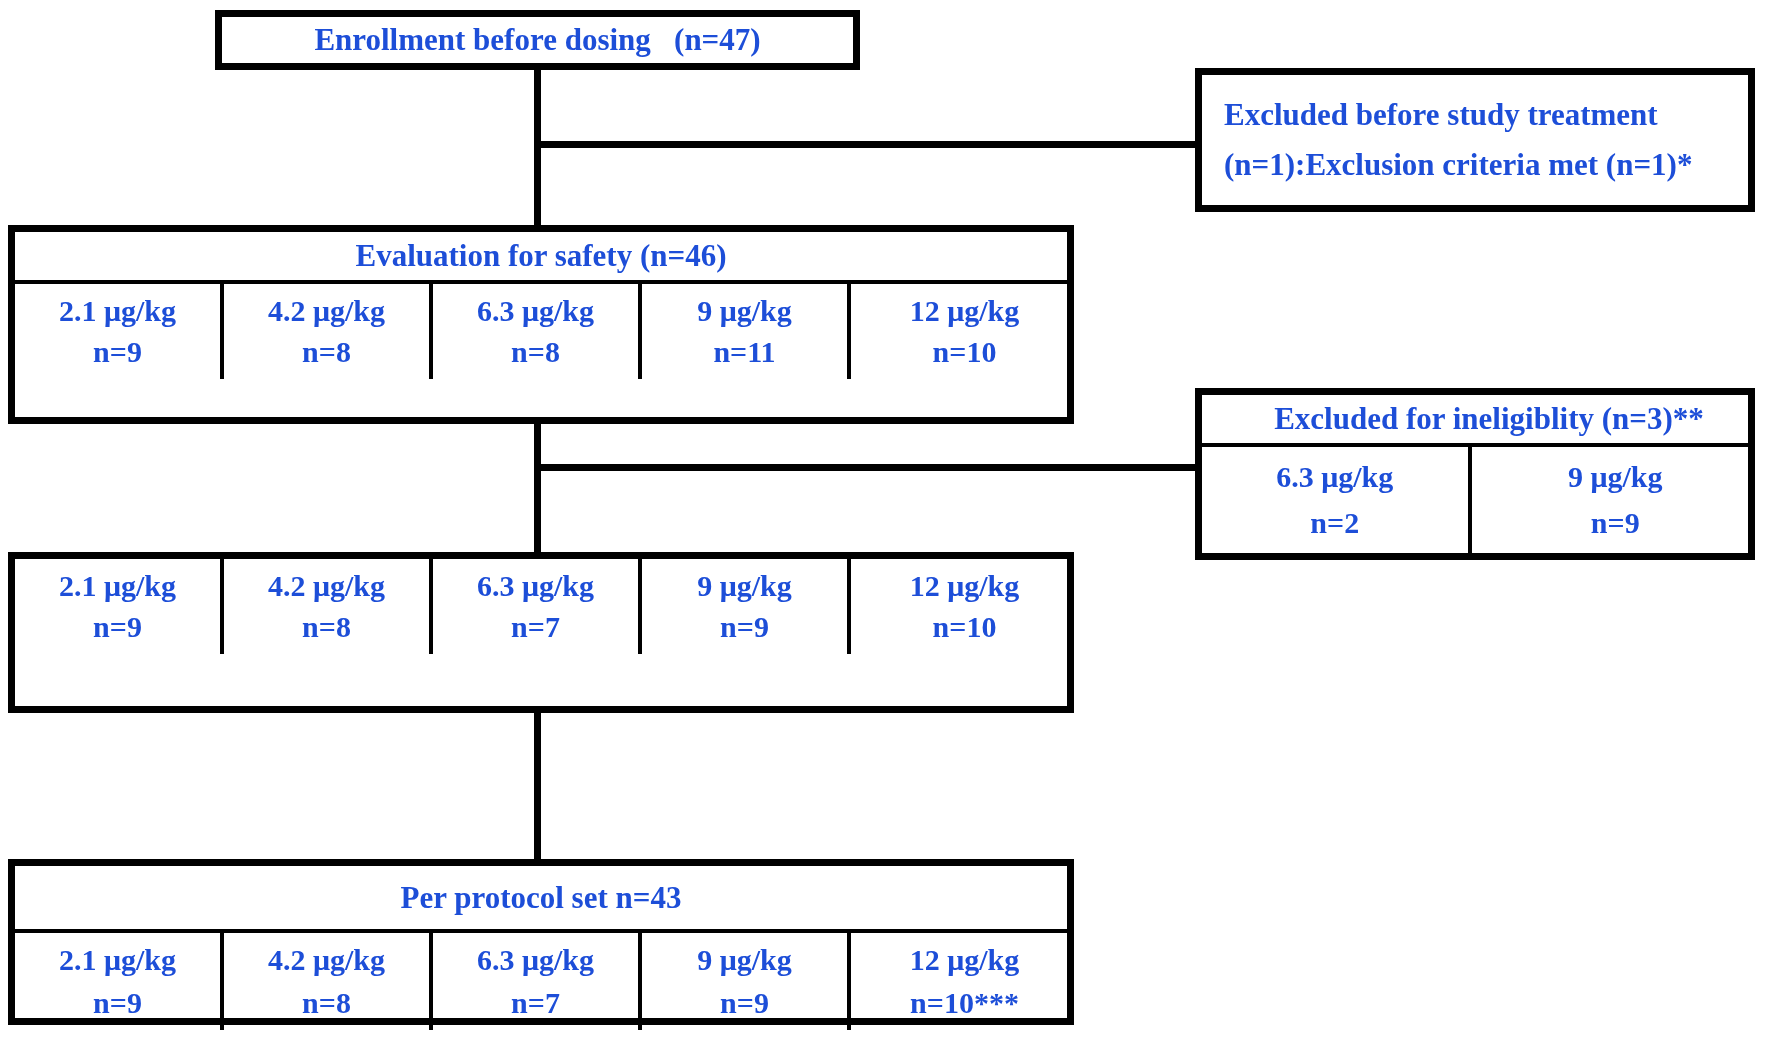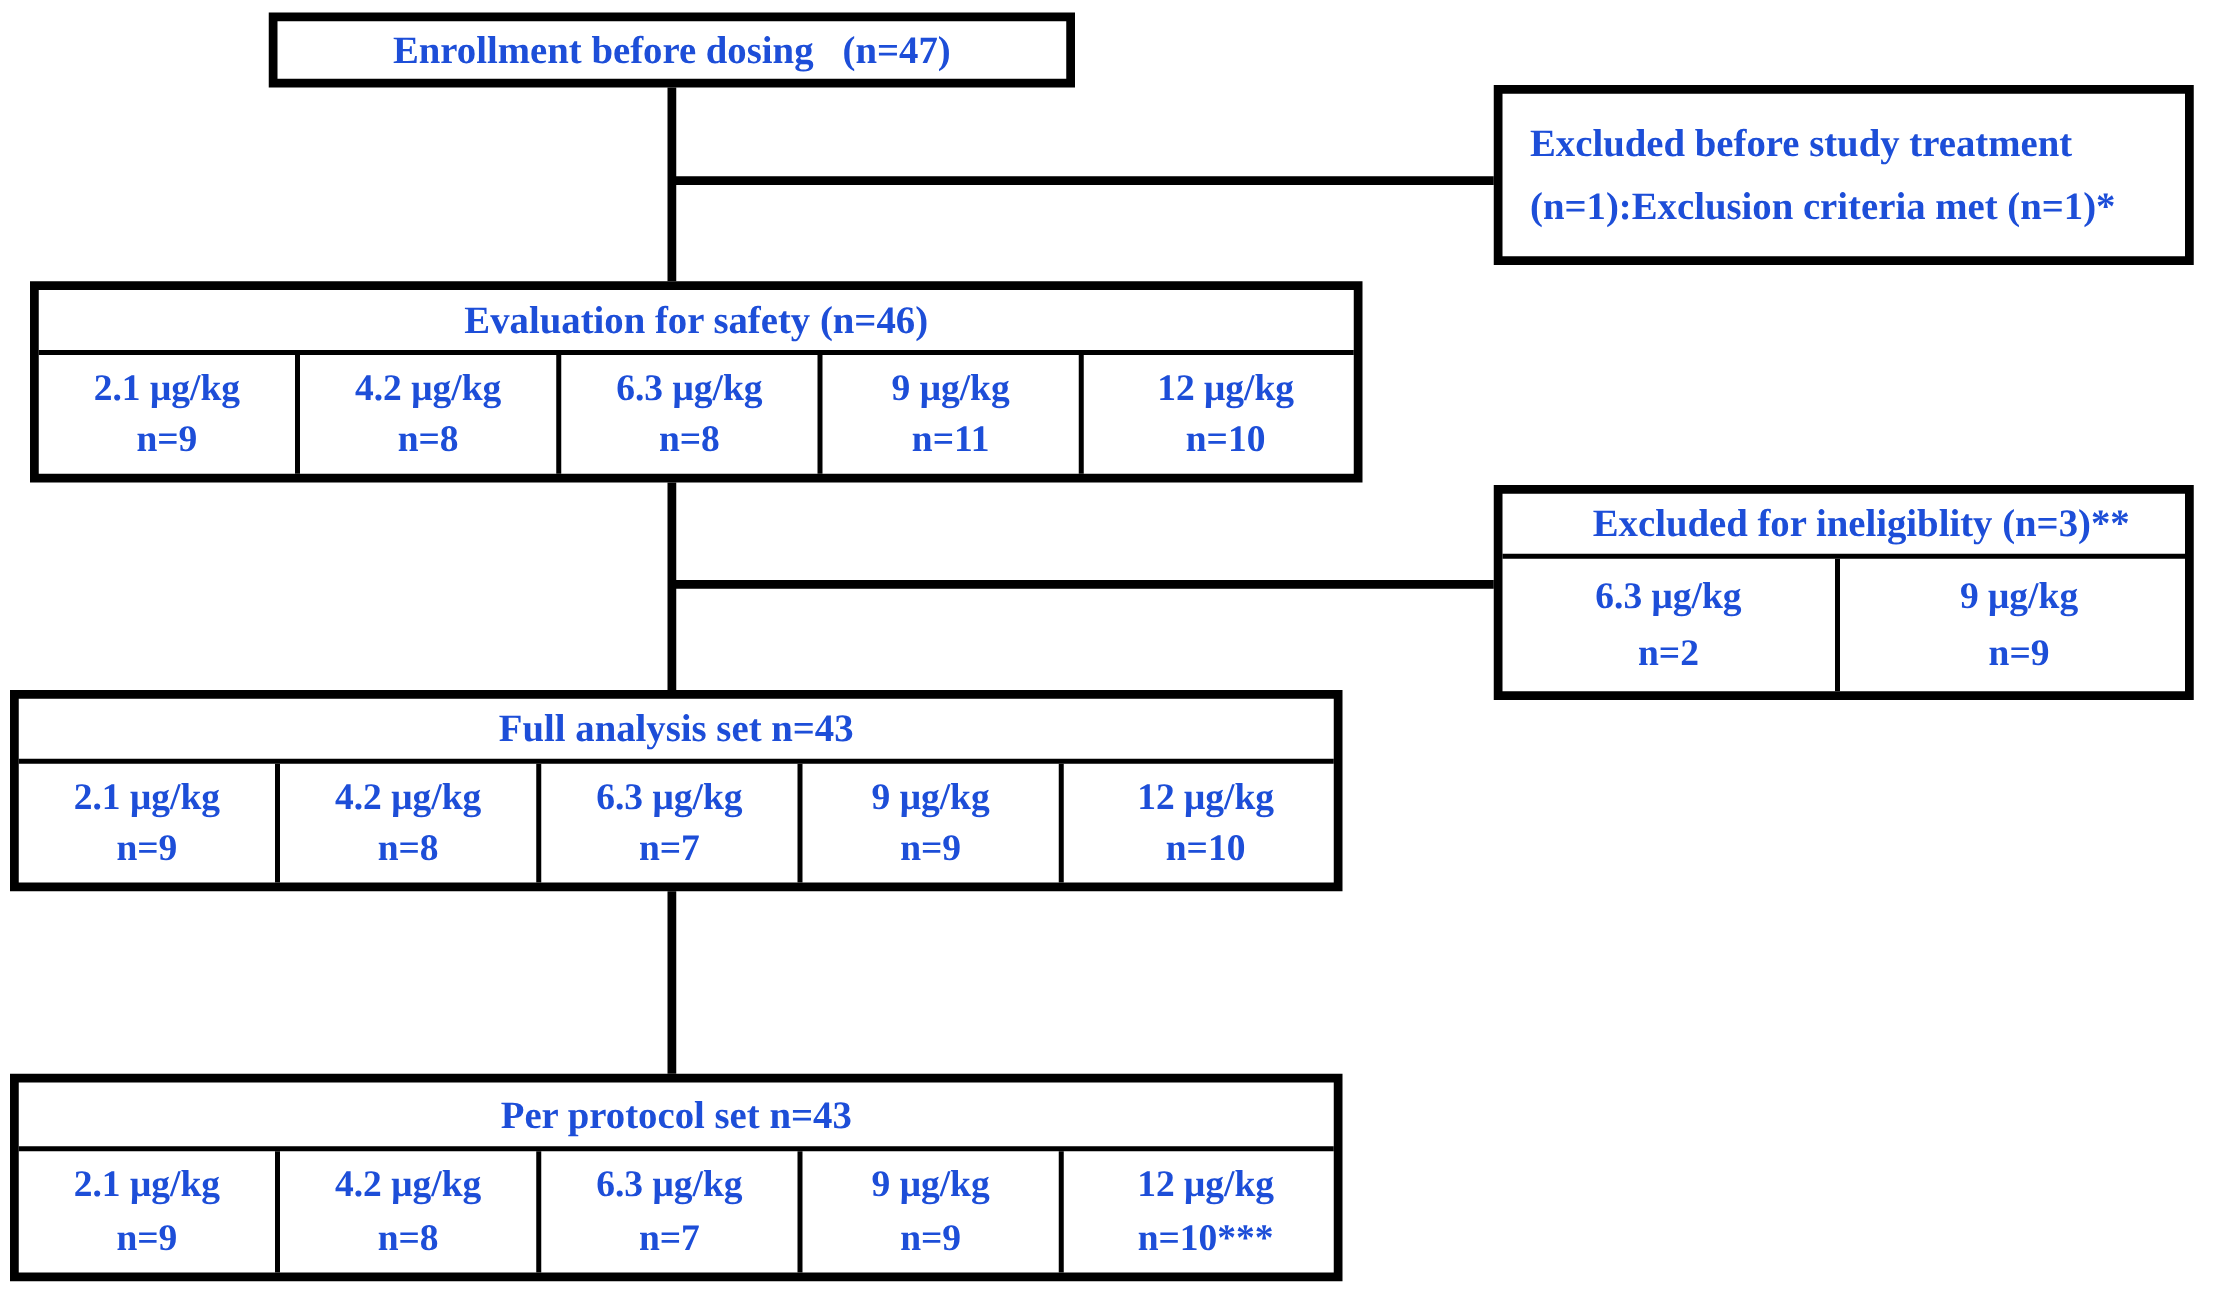--- a/index.html
+++ b/index.html
@@ -84,21 +84,21 @@
     <div class="hdr noline" style="height:100%;">Enrollment before dosing &nbsp;&nbsp;(n=47)</div>
   </div>
 
   <div class="box" style="left:1195px; top:68px; width:560px; height:144px;">
     <div class="textblock">
       <div>Excluded before study treatment</div>
       <div>(n=1):Exclusion criteria met (n=1)*</div>
     </div>
   </div>
 
-  <div class="box" style="left:24px; top:225px; width:1066px; height:161px;">
+  <div class="box" style="left:8px; top:225px; width:1066px; height:199px;">
     <div class="hdr" style="height:52px;">Evaluation for safety (n=46)</div>
     <div class="cols" style="height:95px;">
       <div class="cell">
         <div class="dose">2.1 μg/kg</div>
         <div class="ncount">n=9</div>
       </div>
       <div class="cell">
         <div class="dose">4.2 μg/kg</div>
         <div class="ncount">n=8</div>
       </div>
@@ -125,21 +125,20 @@
         <div class="ncount">n=2</div>
       </div>
       <div class="cell">
         <div class="dose">9 μg/kg</div>
         <div class="ncount">n=9</div>
       </div>
     </div>
   </div>
 
   <div class="box" style="left:8px; top:552px; width:1066px; height:161px;">
-    <div class="hdr" style="height:52px;">Full analysis set n=43</div>
     <div class="cols" style="height:95px;">
       <div class="cell">
         <div class="dose">2.1 μg/kg</div>
         <div class="ncount">n=9</div>
       </div>
       <div class="cell">
         <div class="dose">4.2 μg/kg</div>
         <div class="ncount">n=8</div>
       </div>
       <div class="cell">
@@ -151,21 +150,21 @@
         <div class="ncount">n=9</div>
       </div>
       <div class="cell">
         <div class="dose">12 μg/kg</div>
         <div class="ncount">n=10</div>
       </div>
     </div>
   </div>
 
   <div class="box" style="left:8px; top:859px; width:1066px; height:166px;">
-    <div class="hdr" style="height:55px;">Per protocol set n=43</div>
+    <div class="hdr" style="height:67px;">Per protocol set n=43</div>
     <div class="cols" style="height:97px;">
       <div class="cell">
         <div class="dose">2.1 μg/kg</div>
         <div class="ncount">n=9</div>
       </div>
       <div class="cell">
         <div class="dose">4.2 μg/kg</div>
         <div class="ncount">n=8</div>
       </div>
       <div class="cell">

